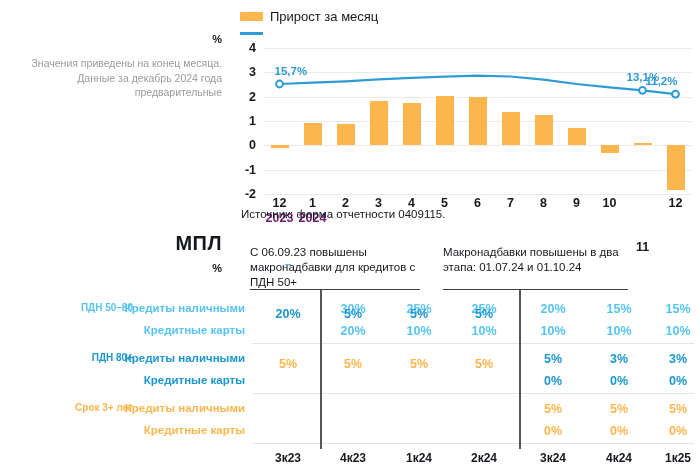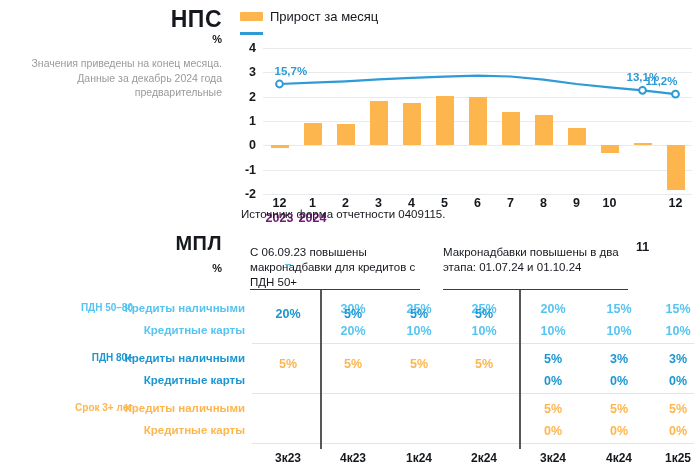--- a/index.html
+++ b/index.html
@@ -84,21 +84,20 @@
   }
   .hrule{position:absolute;height:1px;background:#e3e4e5;}
   .vrule{position:absolute;width:1.5px;background:#575757;}
   .collbl{position:absolute;text-align:center;font-size:12px;font-weight:bold;color:#15181d;}
 </style>
 </head>
 <body>
 
 <div class="page">
 
-  <div id="nps-title">НПС</div>
   <div id="nps-unit">%</div>
   <div id="nps-note">Значения приведены на конец месяца. Данные за декабрь 2024 года предварительные</div>
 
   <div id="legend">
     <div class="leg-row">
       <span class="leg-swatch-bar"></span>
       <span class="leg-label">Прирост за месяц</span>
     </div>
     <div class="leg-row">
       <span class="leg-swatch-line"></span>

